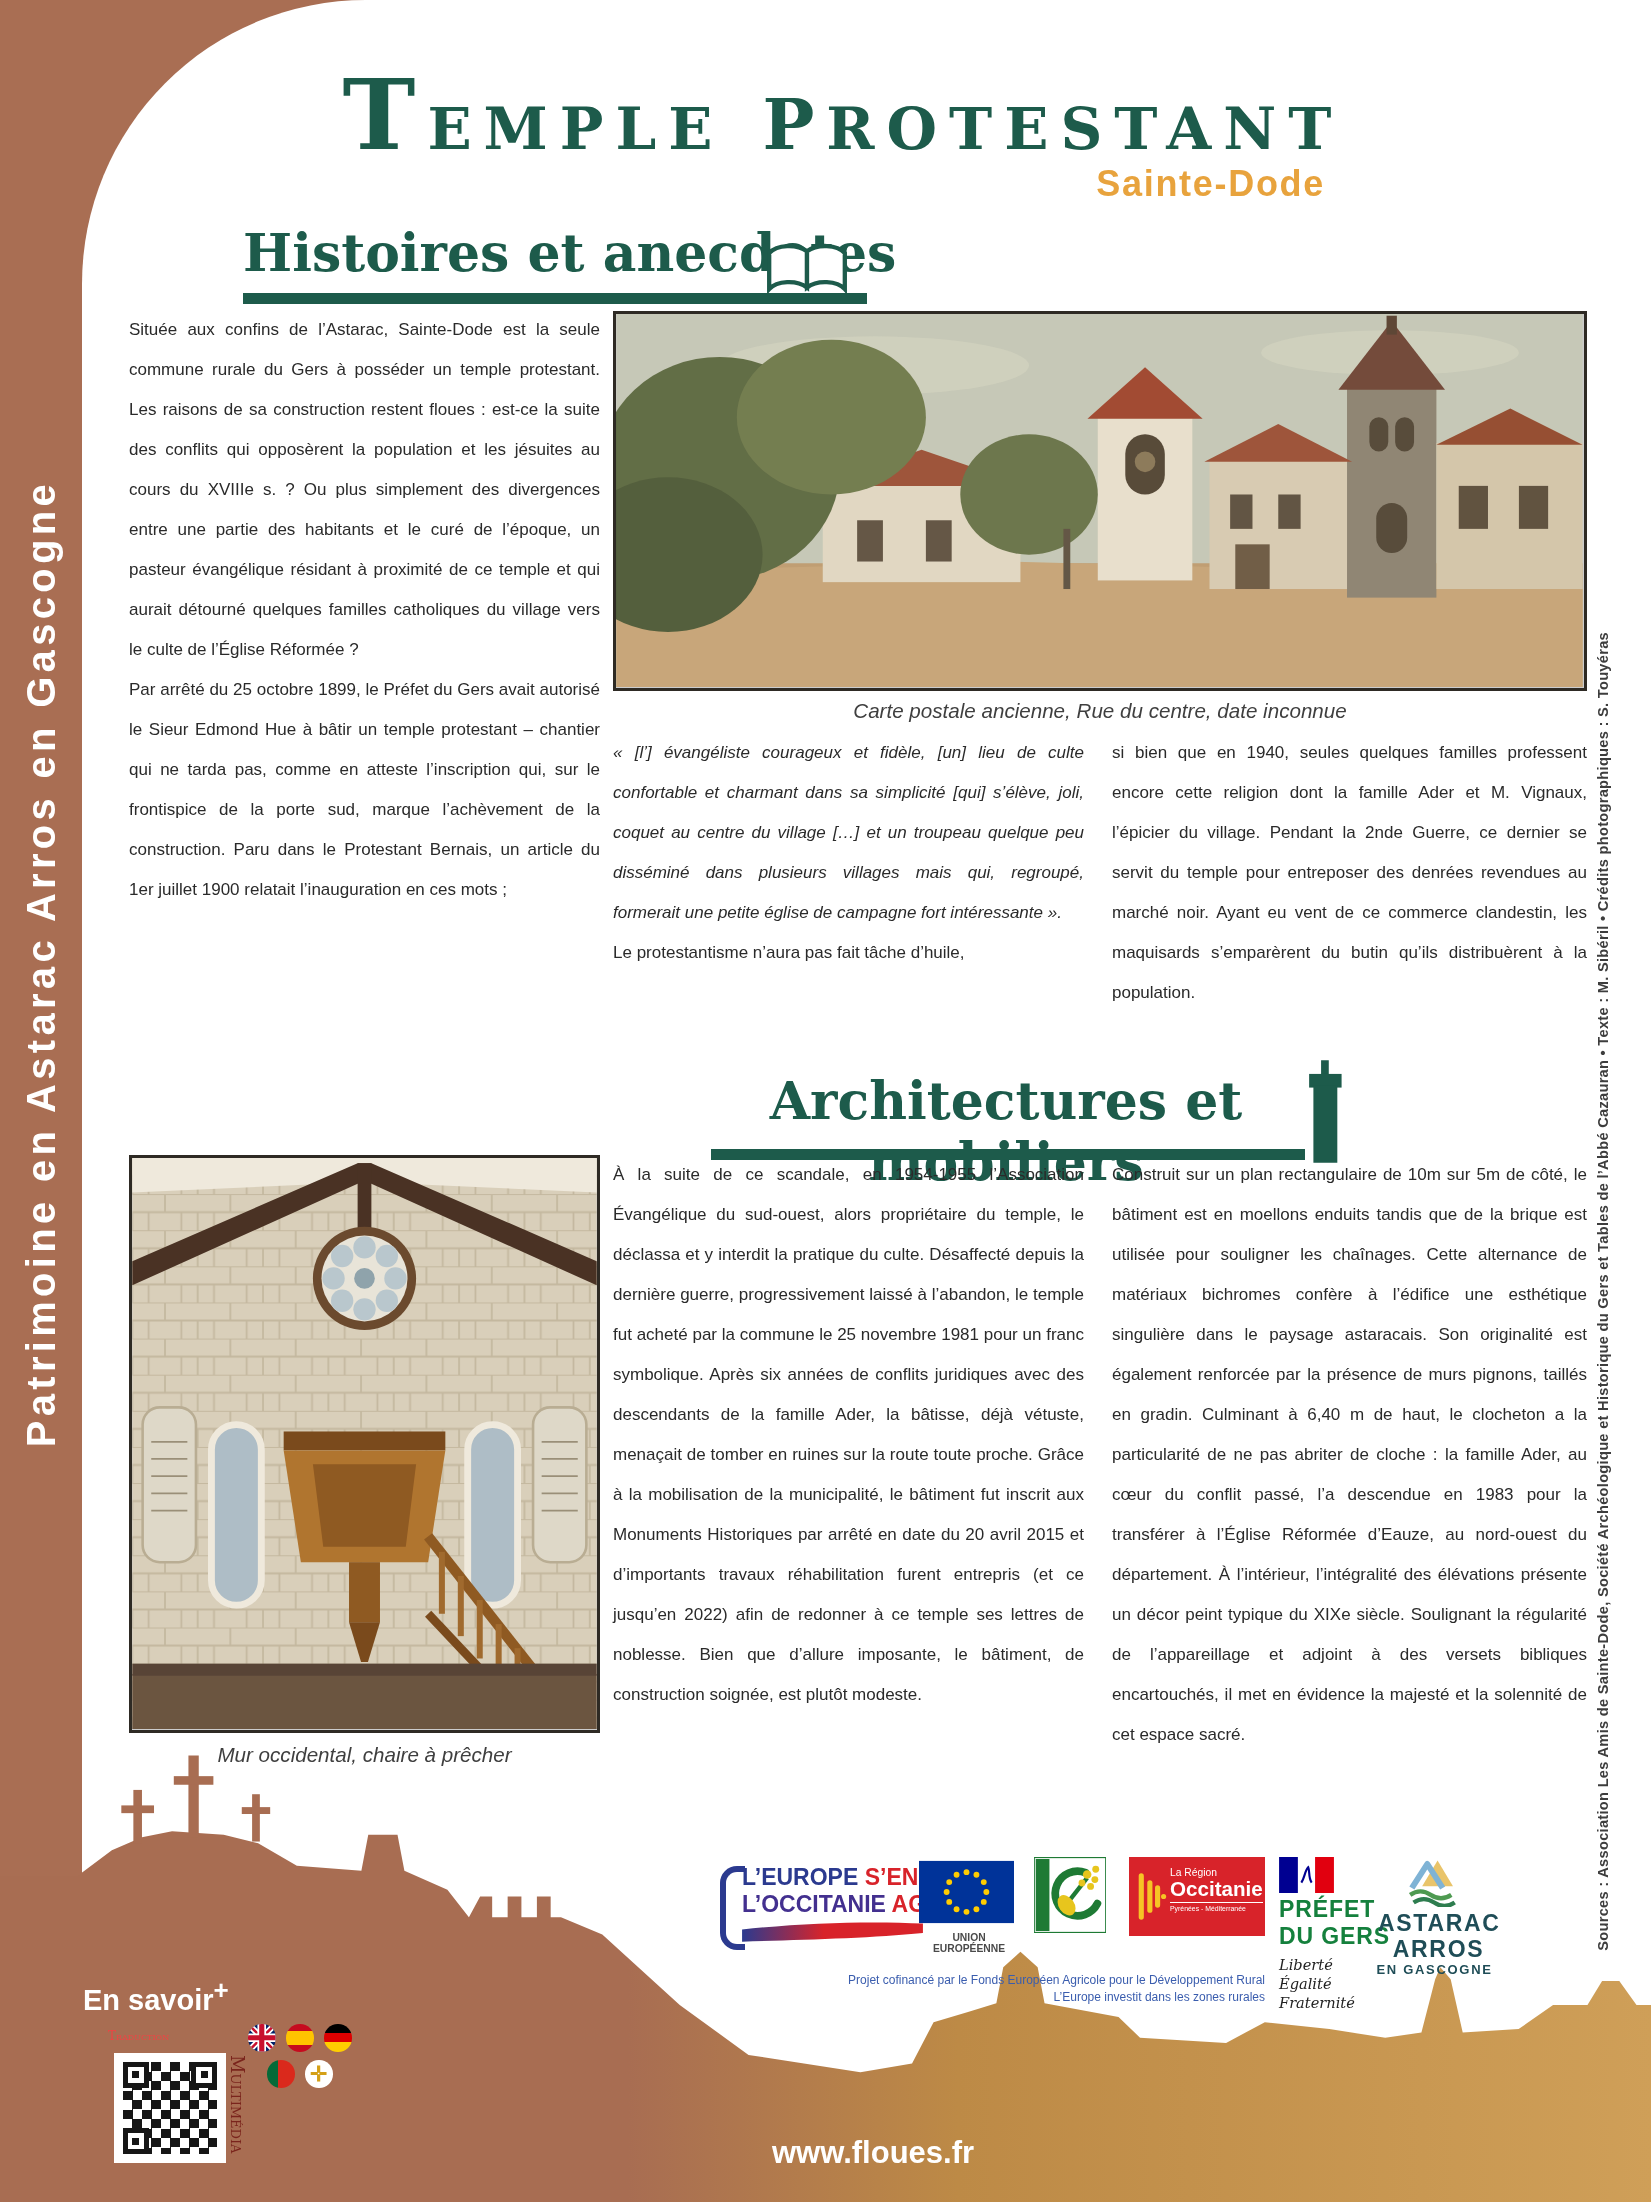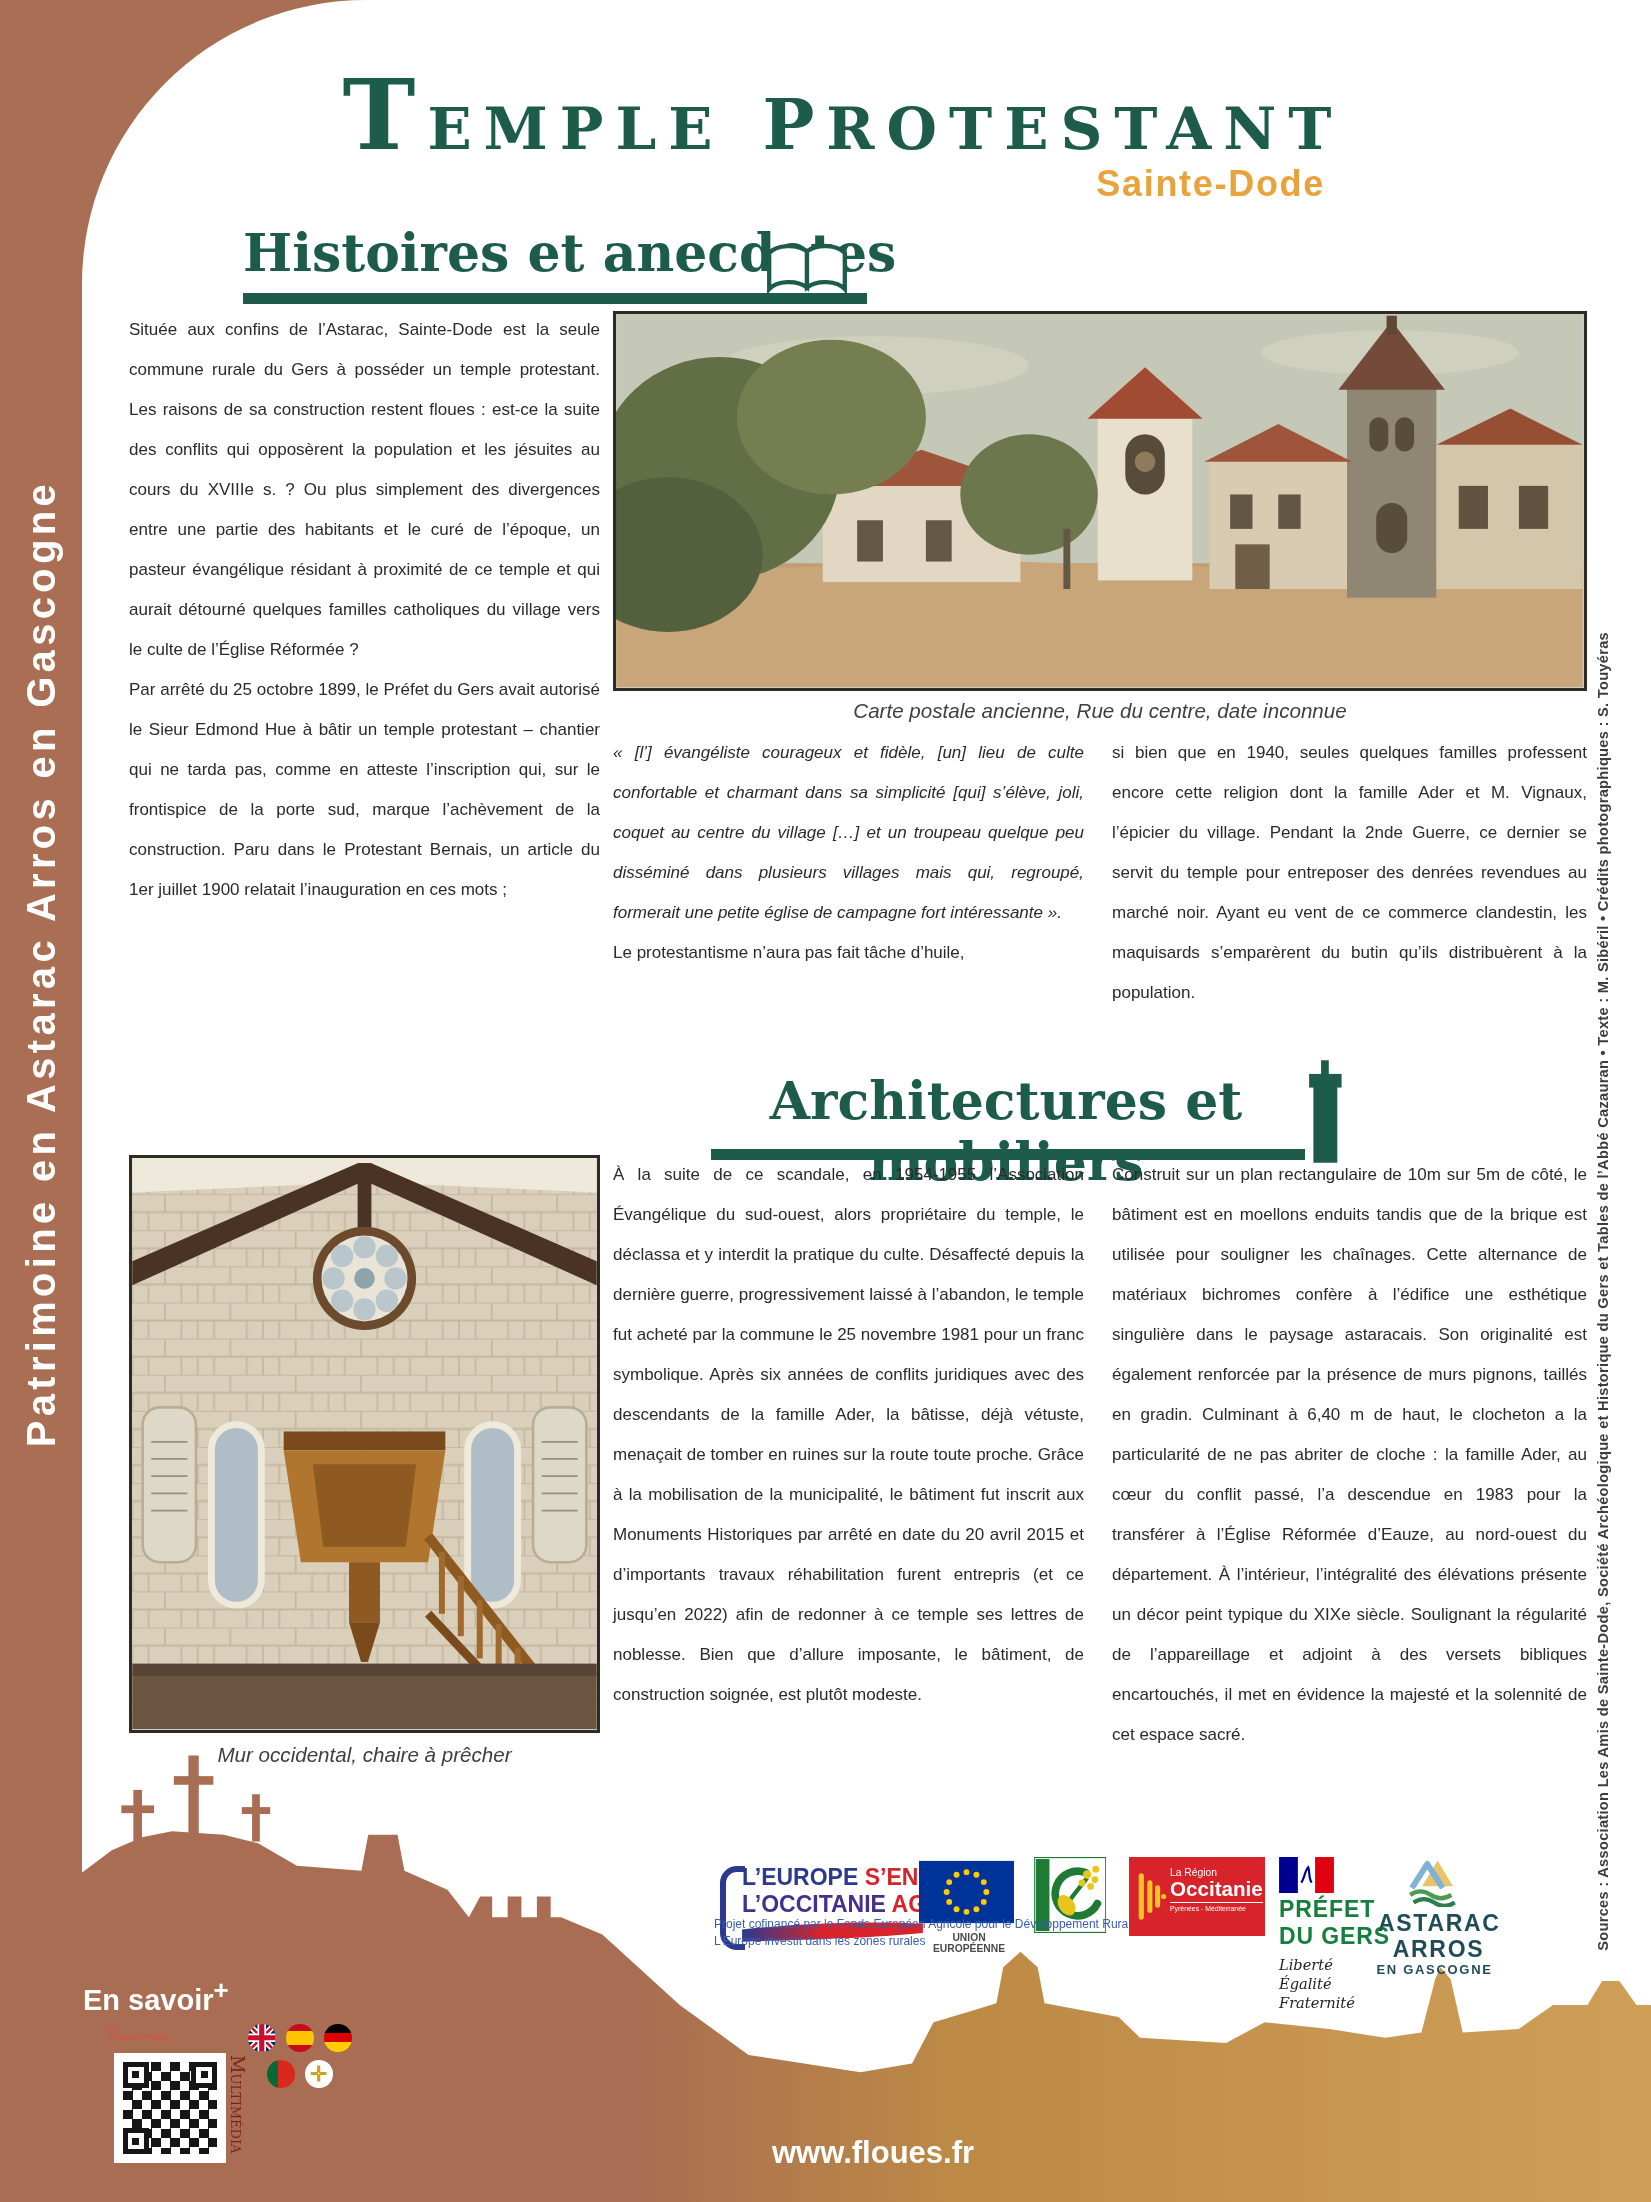--- a/index.html
+++ b/index.html
@@ -32,21 +32,21 @@
   .italic{font-style:italic;}
   .caption{position:absolute;text-align:center;font-style:italic;font-size:20.6px;color:#3f3f3f;z-index:3;}
   .photo{position:absolute;border:3.4px solid #2e2a24;box-sizing:border-box;z-index:3;background:#ccc;}
   
   .logo{position:absolute;z-index:6;}
   .eu-line{font-size:23px;font-weight:800;white-space:nowrap;}
   .blue1{color:#2b3a8f;} .blue2{color:#43308f;} .red1{color:#d8232a;}
   .eu-bracket{position:absolute;left:-22.4px;top:1.7px;width:19px;height:72px;border:6px solid #2b3a8f;border-right:none;
               border-radius:17px 0 0 17px;}
   .euflag-label{position:absolute;top:72px;left:0;width:100px;text-align:center;font-size:10.3px;font-weight:bold;color:#4a4a4a;}
-  .cofinance{left:714px;top:1916px;width:551px;text-align:left;color:#3a5dae;font-size:12px;line-height:17px;z-index:6;}
+  .cofinance{left:714px;top:1972px;width:551px;text-align:right;color:#3a5dae;font-size:12px;line-height:17px;z-index:6;}
   .prefet-name{font-size:23px;font-weight:800;color:#15803d;line-height:27px;letter-spacing:0.9px;}
   .motto{font-family:"DejaVu Serif",serif;font-style:italic;font-size:14.6px;color:#222;line-height:19px;}
   .astarac{width:129px;text-align:center;color:#1f4d57;}
   .astarac .big{font-size:23px;font-weight:bold;letter-spacing:1.7px;line-height:26px;margin-left:8px;}
   .astarac .small{font-size:13px;font-weight:bold;letter-spacing:1.7px;}
   
   .silhouette{left:0;top:1721px;width:1652px;height:482px;z-index:4;}
   .ensavoir{left:83px;top:1975px;color:#fff;font-weight:bold;font-size:29px;z-index:6;}
   .ensavoir sup{font-size:26px;}
   .traduction{left:108px;top:2029px;width:120px;z-index:6;color:#ef4444;

